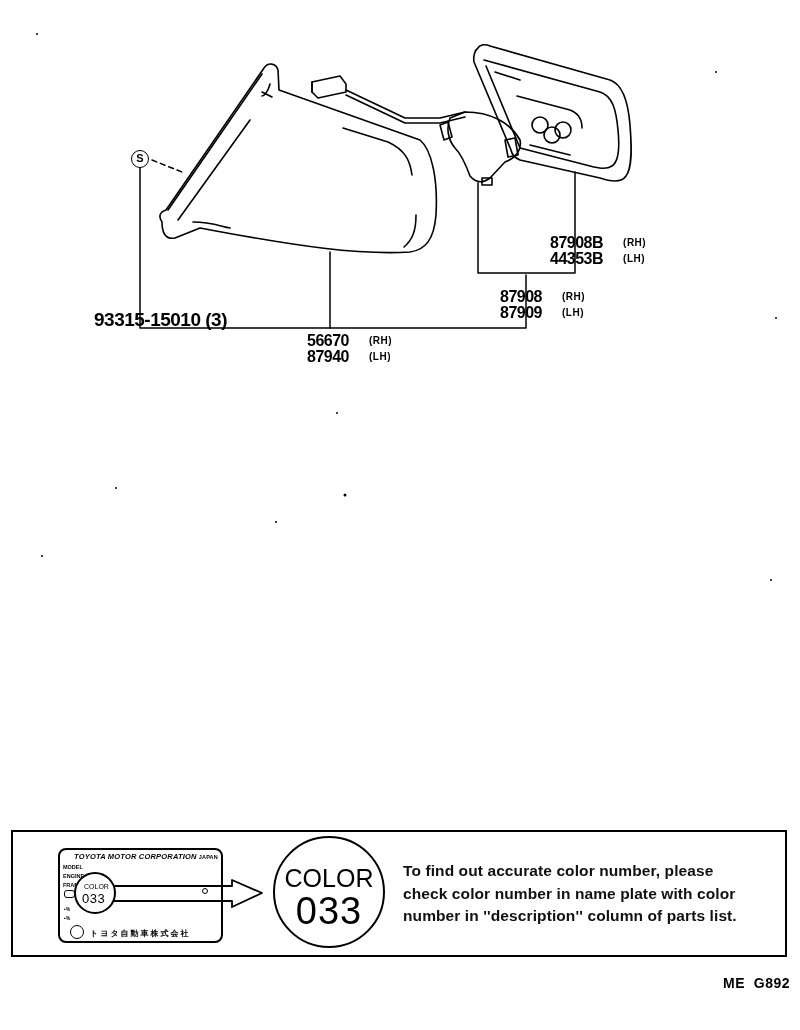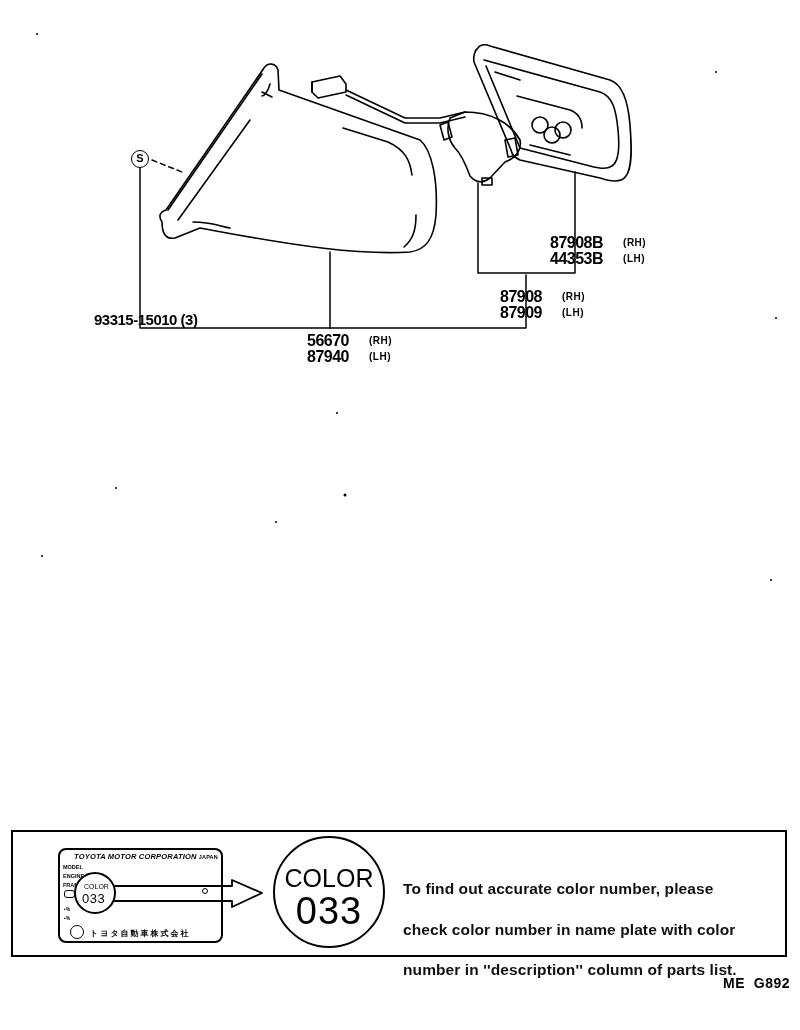--- a/index.html
+++ b/index.html
@@ -22,21 +22,21 @@
   .big-circle { position: absolute; left: 273px; top: 836px; width: 112px; height: 112px;
                 border: 2px solid #000; border-radius: 50%; box-sizing: border-box; text-align: center; }
   .big-circle .c1 { position: absolute; top: 28px; left: 0; right: 0; font-size: 25px; line-height: 25px; font-weight: normal; }
   .big-circle .c2 { position: absolute; top: 54px; left: 0; right: 0; font-size: 38px; line-height: 38px; font-weight: normal; letter-spacing: 1px; }
   .small-circle { position: absolute; left: 74px; top: 872px; width: 42px; height: 42px;
                   border: 2px solid #000; border-radius: 50%; box-sizing: border-box; background: #fff; }
   .small-circle .s1 { position: absolute; top: 9px; left: 8px; font-size: 7px; font-weight: normal; }
   .small-circle .s2 { position: absolute; top: 17px; left: 6px; font-size: 13px; font-weight: normal; letter-spacing: 0.5px; }
   .info-text { position: absolute; left: 403px; top: 860px; width: 380px; font-size: 15.5px;
                line-height: 22.5px; font-weight: bold; letter-spacing: 0.1px; color: #111; }
-  .info-text div { white-space: nowrap; margin-top: 18px; }
+  .info-text div { white-space: nowrap; }
   .ref { position: absolute; left: 723px; top: 975px; font-size: 14px; font-weight: bold; letter-spacing: 0.5px; }
   .s-mark { position: absolute; left: 131px; top: 150px; width: 18px; height: 18px; border: 1.5px solid #000;
             border-radius: 50%; box-sizing: border-box; font-size: 11px; font-weight: bold; text-align: center; line-height: 15px; }
 </style>
 </head>
 <body>
 
 <svg id="diagram" viewBox="0 0 800 1030" xmlns="http://www.w3.org/2000/svg">
   <g fill="none" stroke="#000" stroke-width="1.6" stroke-linecap="round" stroke-linejoin="round">
 
@@ -96,21 +96,21 @@
     <circle cx="116" cy="488" r="1"></circle>
     <circle cx="345" cy="495" r="1.5"></circle>
     <circle cx="42" cy="556" r="1"></circle>
     <circle cx="771" cy="580" r="1"></circle>
     <circle cx="276" cy="522" r="1"></circle>
   </g>
 </svg>
 
 <div class="s-mark">S</div>
 
-<div class="lbl" style="left:94px; top:312px; font-size:15px;">93315-15010 (3)</div>
+<div class="lbl" style="left:94px; top:312px; font-size:19px;">93315-15010 (3)</div>
 
 <div class="lbl" style="left:307px; top:333px;">
   <span>56670</span><span class="side">(RH)</span>
 </div>
 <div class="lbl" style="left:307px; top:349px;">
   <span>87940</span><span class="side">(LH)</span>
 </div>
 
 <div class="lbl" style="left:500px; top:289px;">
   <span>87908</span><span class="side">(RH)</span>

